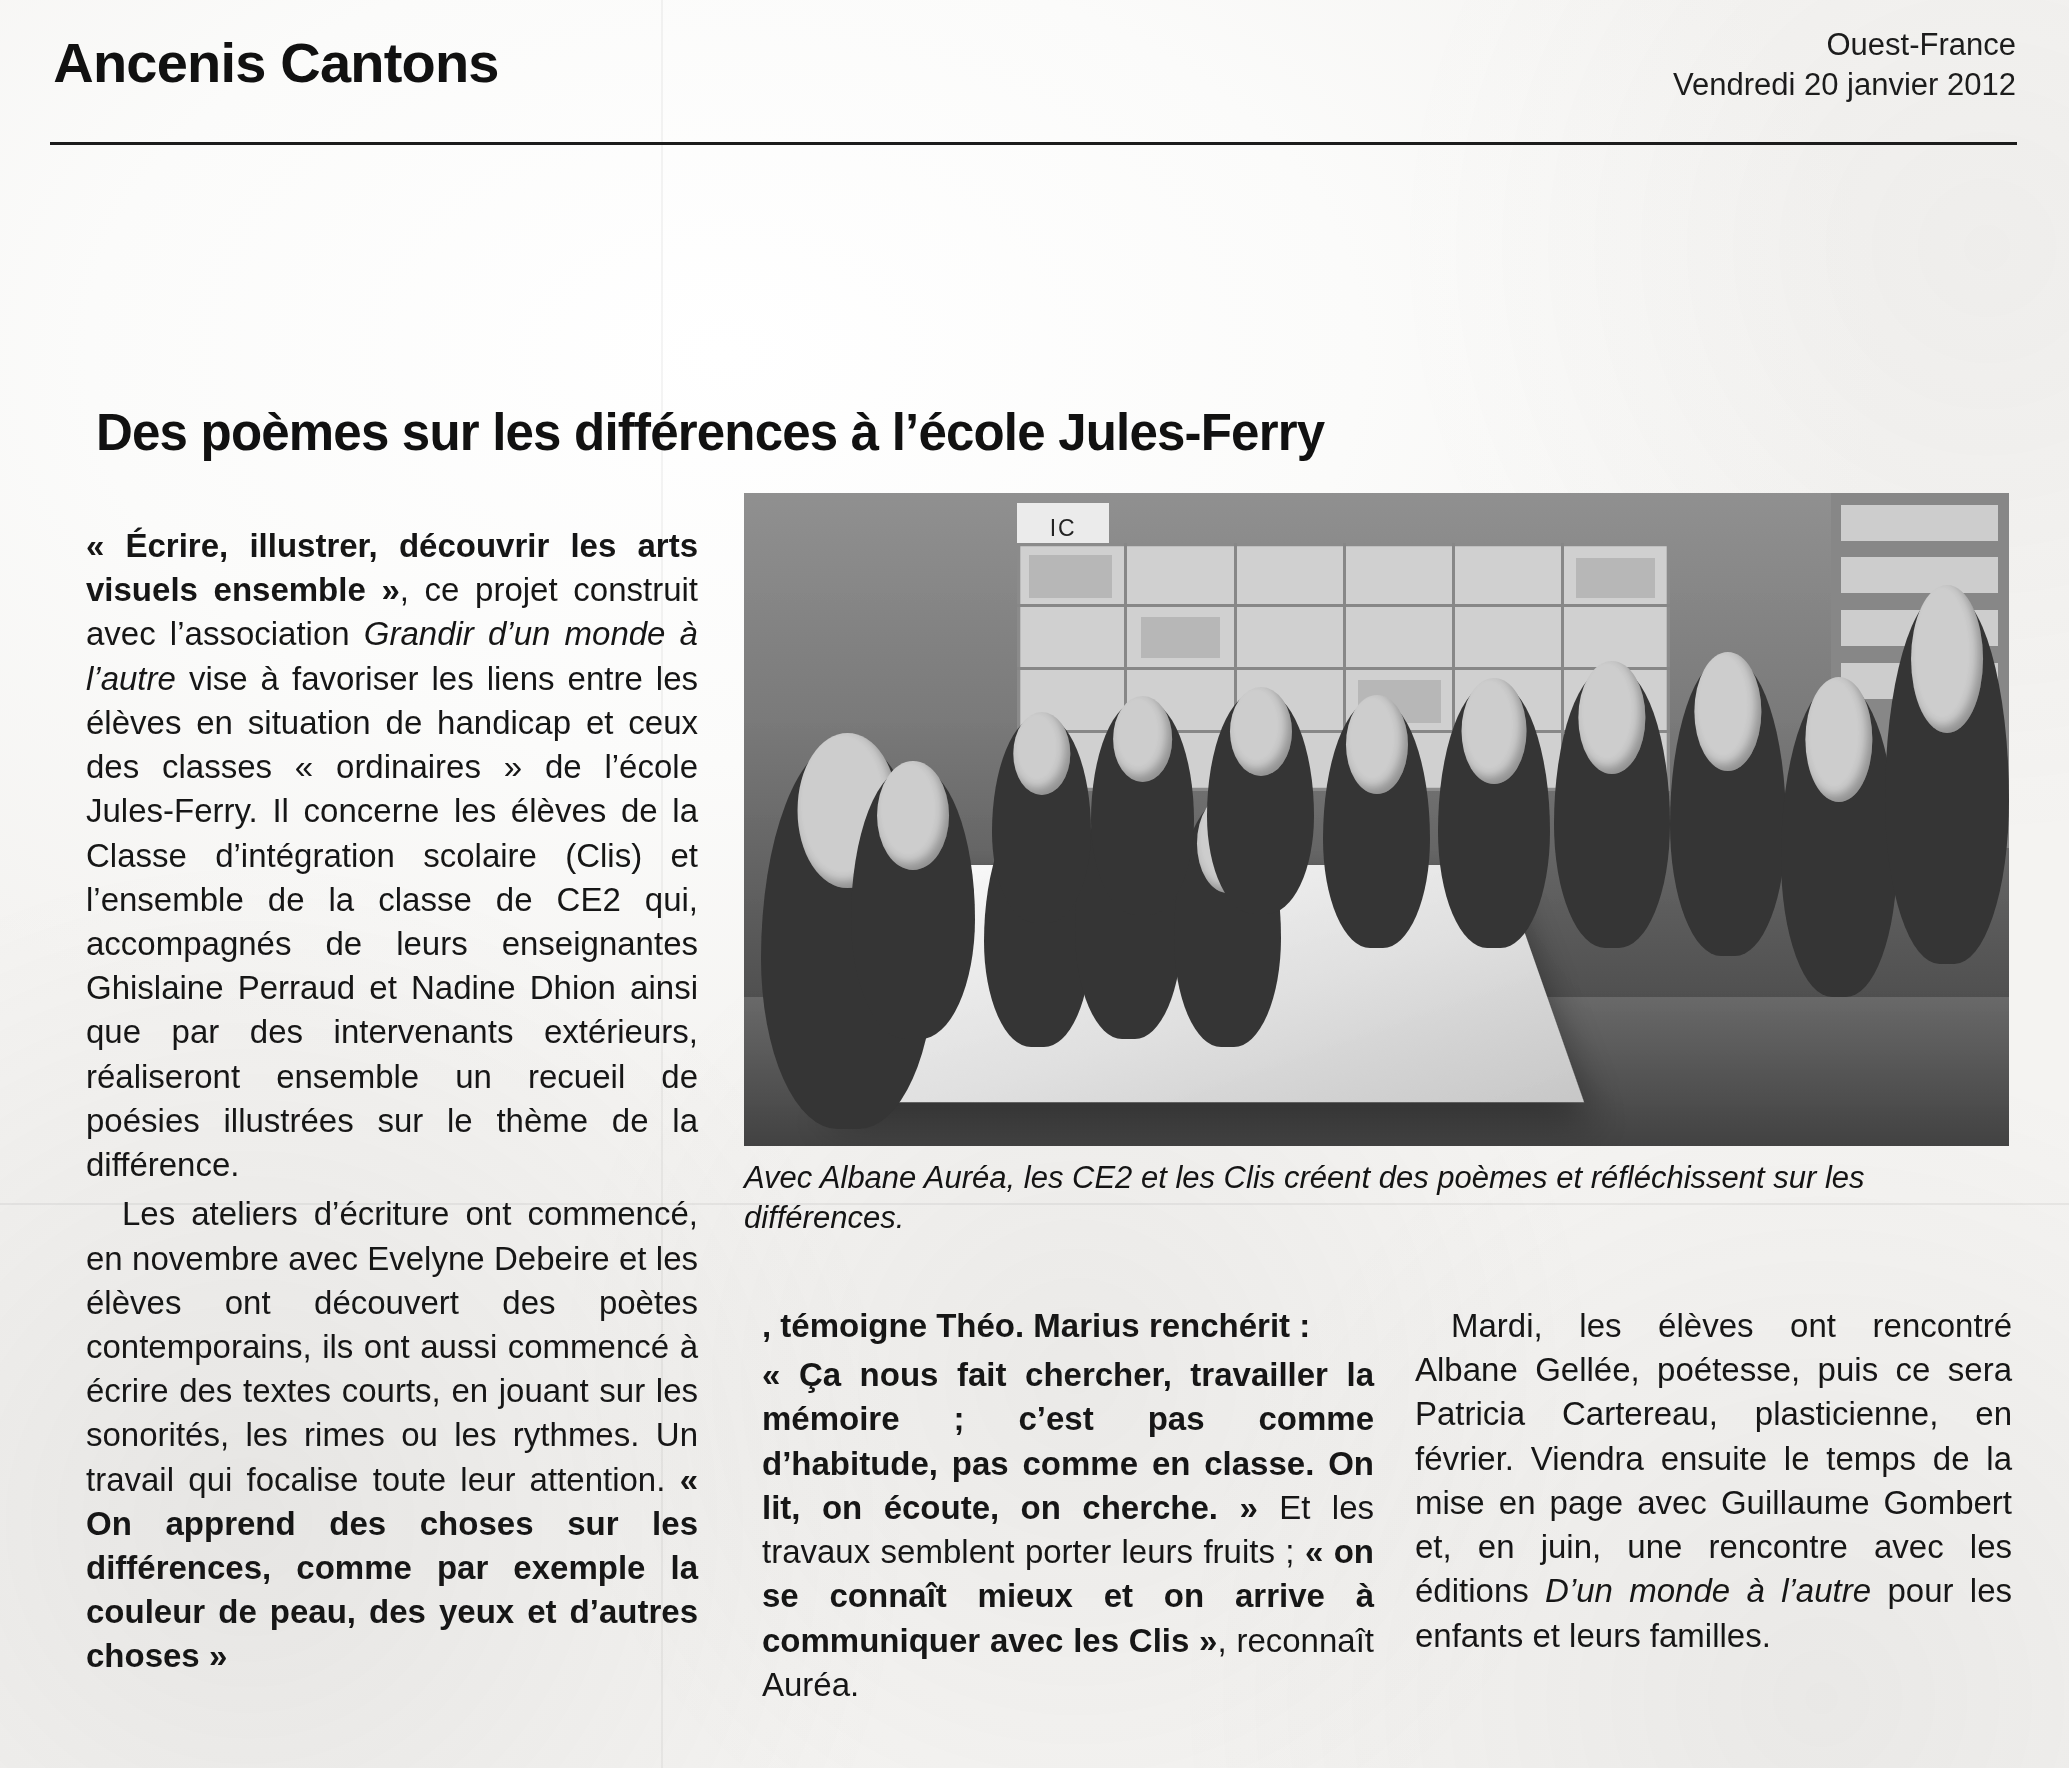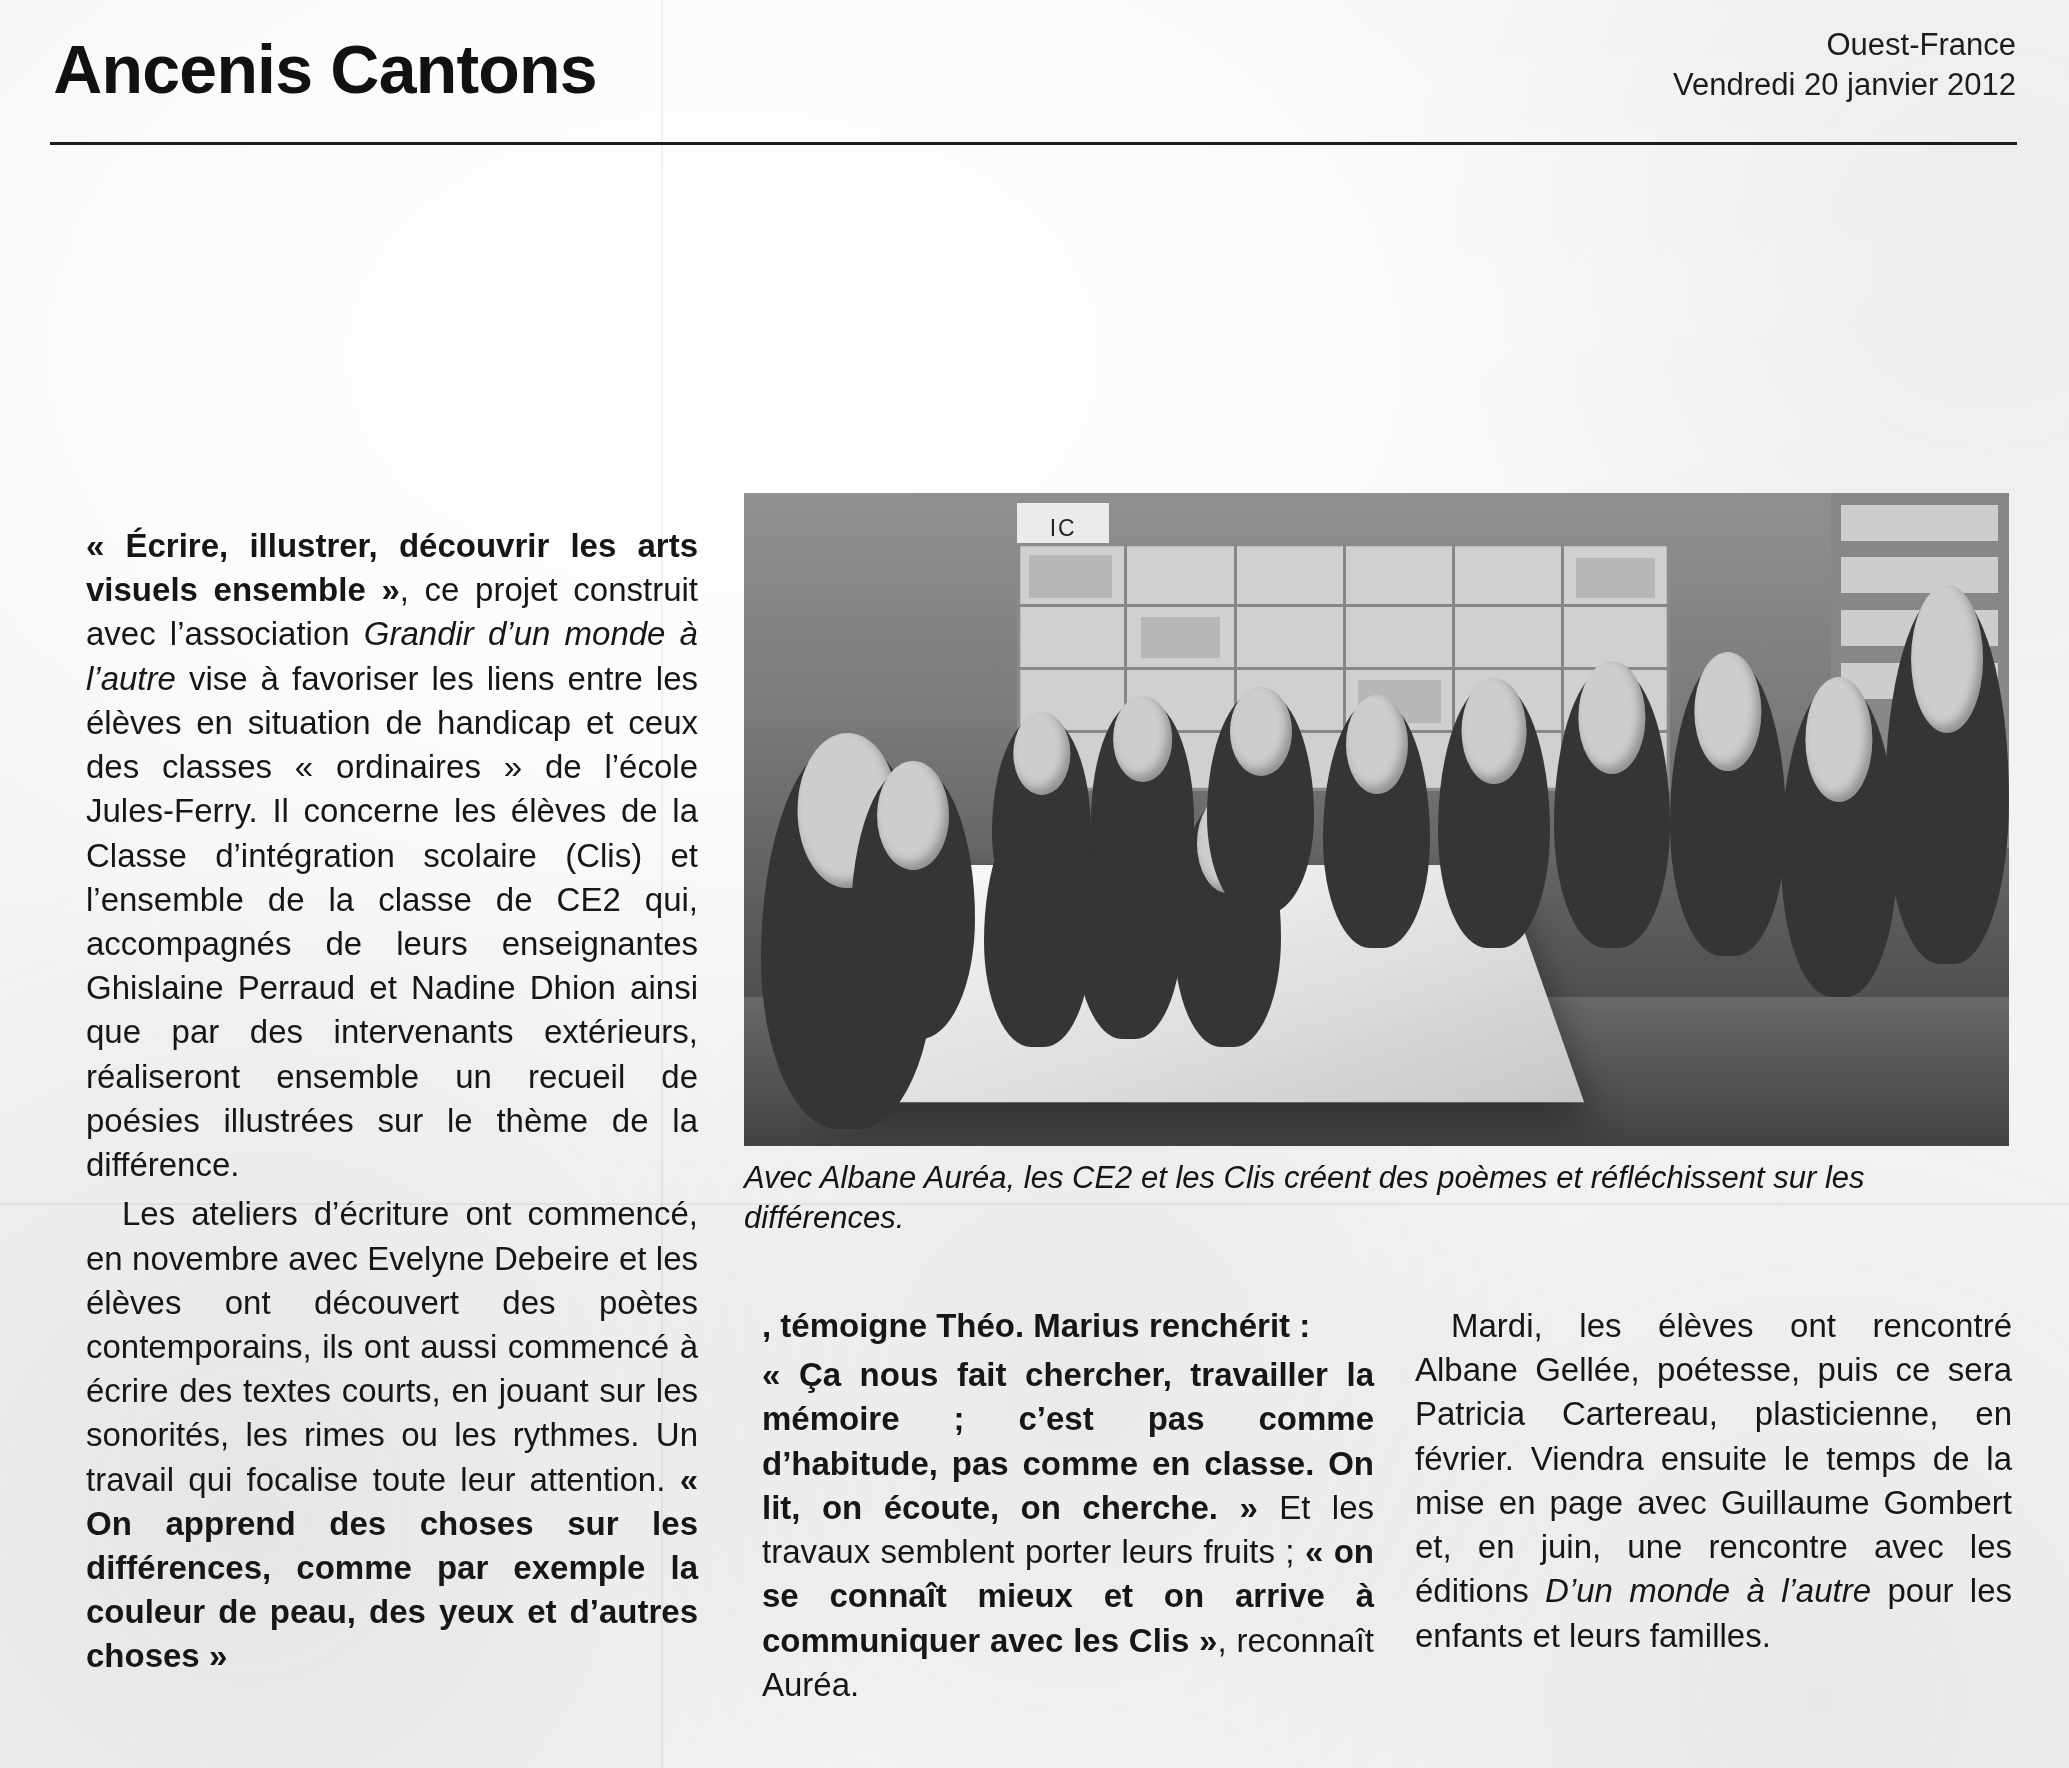--- a/index.html
+++ b/index.html
@@ -48,21 +48,21 @@
 
   
   .masthead {
     position: relative;
     height: 124px;
   }
   .masthead-title {
     position: absolute;
     left: 3.3px;
     top: 15px;
-    font-size: 68px;
+    font-size: 56px;
     font-weight: bold;
     letter-spacing: -0.8px;
     color: #111;
     font-family: "Liberation Sans", sans-serif;
   }
   .masthead-meta {
     position: absolute;
     right: 5px;
     top: 10px;
     text-align: right;
@@ -297,20 +297,21 @@
 
     <div class="masthead">
       <div class="masthead-title">Ancenis Cantons</div>
       <div class="masthead-meta">
         <div>Ouest-France</div>
         <div>Vendredi 20 janvier 2012</div>
       </div>
       <div class="rule"></div>
     </div>
 
+    <div class="headline">Des poèmes sur les différences à l’école Jules-Ferry</div>
 
     <div class="col-left bodytext">
       <p><span class="lead-bold">« Écrire, illustrer, découvrir les arts visuels ensemble »</span><span>, ce projet construit avec l’association </span><span class="ital">Grandir d’un monde à l’autre</span><span> vise à favoriser les liens entre les élèves en situation de handicap et ceux des classes « ordinaires » de l’école Jules-Ferry. Il concerne les élèves de la Classe d’intégration scolaire (Clis) et l’ensemble de la classe de CE2 qui, accompagnés de leurs enseignantes Ghislaine Perraud et Nadine Dhion ainsi que par des intervenants extérieurs, réaliseront ensemble un recueil de poésies illustrées sur le thème de la différence.</span></p>
       <p><span>Les ateliers d’écriture ont commencé, en novembre avec Evelyne Debeire et les élèves ont découvert des poètes contemporains, ils ont aussi commencé à écrire des textes courts, en jouant sur les sonorités, les rimes ou les rythmes. Un travail qui focalise toute leur attention. </span><span class="quote-bold">« On apprend des choses sur les différences, comme par exemple la couleur de peau, des yeux et d’autres choses »</span></p>
     </div>
 
     <div class="photo-wrap">
       <div class="photo">
         <div class="bg"></div>
 

